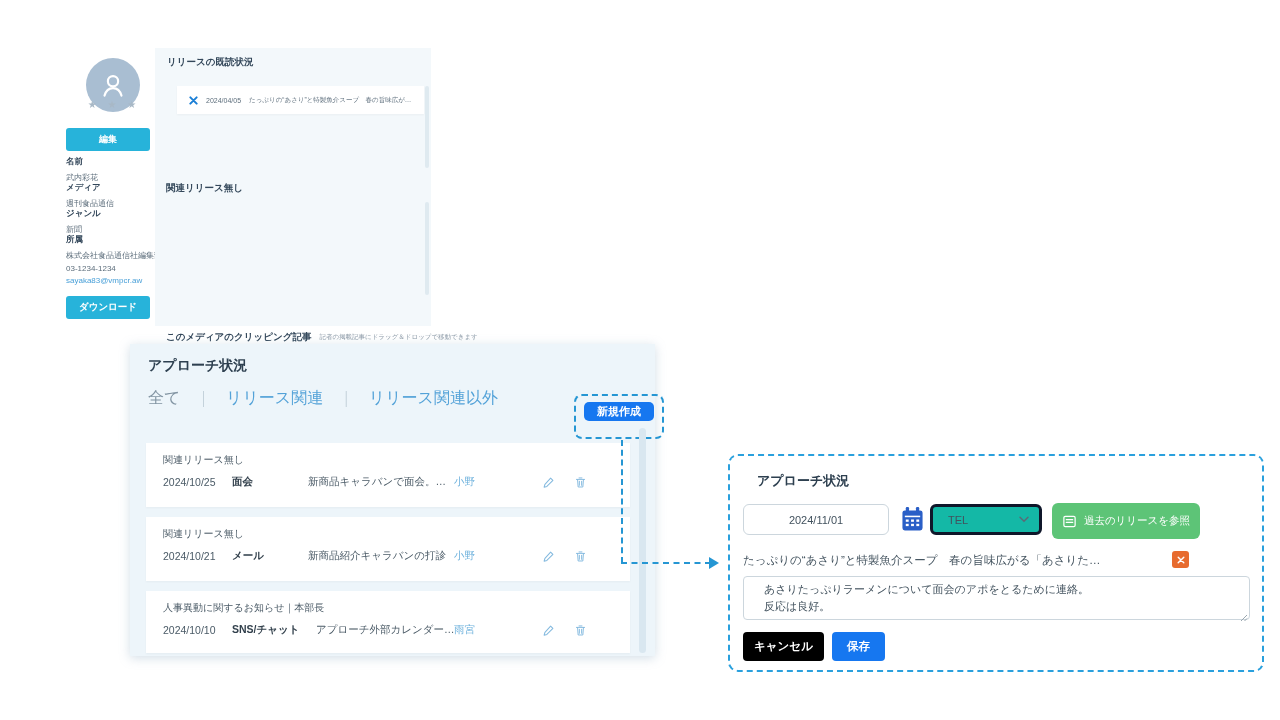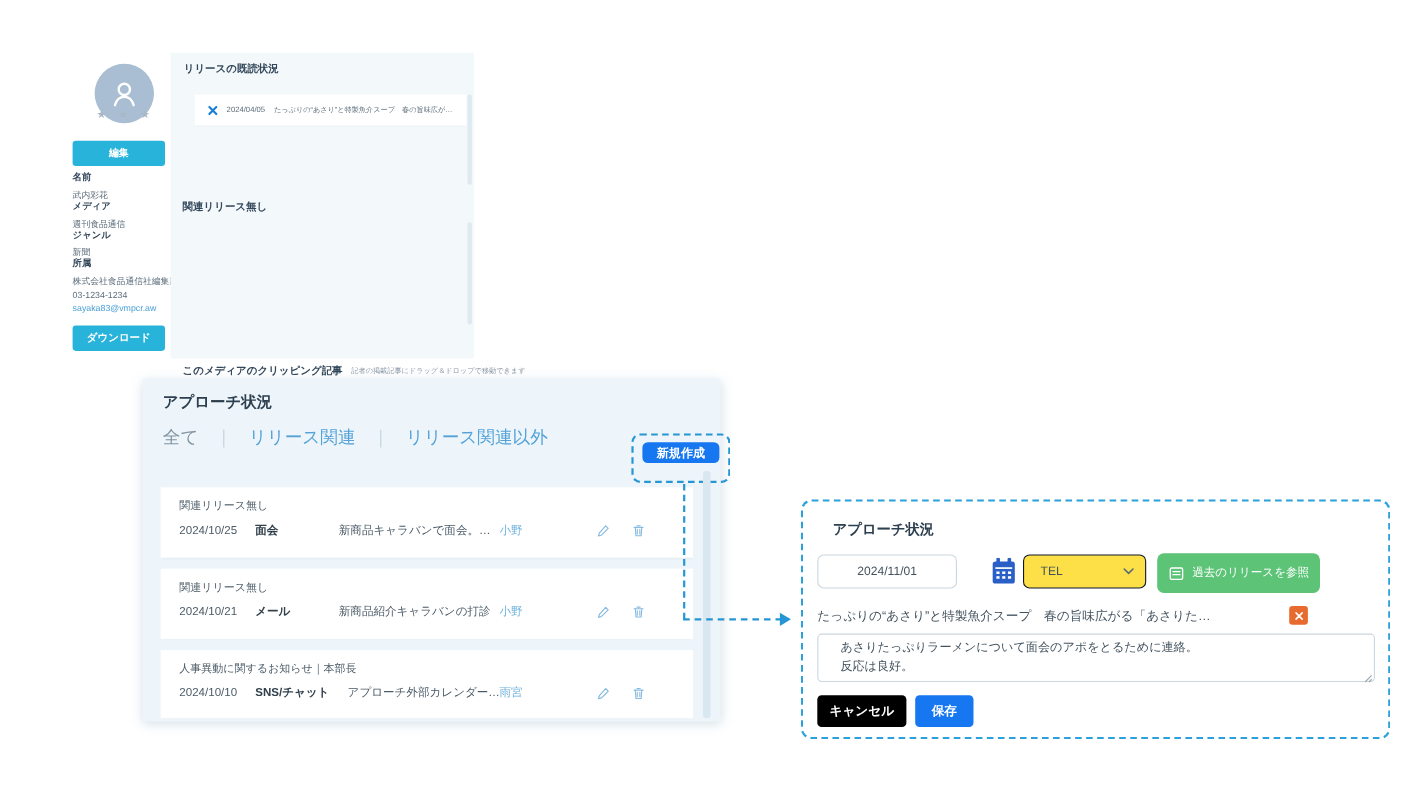--- a/index.html
+++ b/index.html
@@ -64,26 +64,26 @@
   
   .arrow-v { left:621px; top:440px; height:123px; width:0; border-left:2px dashed #2596d3; }
   .arrow-h { left:621px; top:562px; width:90px; height:0; border-top:2px dashed #2596d3; }
   .arrow-head { left:709px; top:557px; width:0; height:0;
     border-left:10px solid #2596d3; border-top:6px solid transparent; border-bottom:6px solid transparent; }
 
   
   .popup { left:728px; top:454px; width:536px; height:218px; background:#fff;
     border:2px dashed #2aa0dd; border-radius:10px; }
   .popup-title { left:757px; top:472px; font-size:13px; font-weight:bold; color:#2e4050; }
-  .date-input { left:743px; top:504px; width:127px; height:31px; border:1px solid #ccd6dd;
+  .date-input { left:743px; top:504px; width:146px; height:31px; border:1px solid #ccd6dd;
     border-radius:6px; text-align:center; font-size:11px; color:#42525e; font-family:inherit; }
   .cal-btn { left:897px; top:504px; width:30px; height:31px; background:none; border:none;
     cursor:pointer; display:flex; align-items:center; justify-content:center; }
-  .method-select { left:930px; top:504px; width:112px; height:31px; border:1px solid #0f172a;
-    border-radius:6px; background:#fde047; display:flex; align-items:center; padding:0 10px 0 15px;
+  .method-select { left:930px; top:504px; width:112px; height:31px; border:3px solid #0f172a;
+    border-radius:6px; background:#14b8a6; display:flex; align-items:center; padding:0 10px 0 15px;
     font-size:11px; color:#42525e; cursor:pointer; }
   .method-select .chev { margin-left:auto; display:inline-flex; }
   .green-btn { left:1052px; top:503px; width:148px; height:36px; background:#5dc477; color:#fff;
     border:none; border-radius:6px; font-size:10.5px; cursor:pointer; font-family:inherit;
     display:flex; align-items:center; justify-content:center; gap:7px; }
   .ref-row { left:743px; top:553px; width:420px; font-size:11.5px; color:#42525e; white-space:nowrap; }
   .remove-btn { left:1172px; top:551px; width:17px; height:17px; background:#e76b2e; border:none;
     border-radius:3px; cursor:pointer; display:flex; align-items:center; justify-content:center; }
   .memo-area { left:743px; top:576px; width:507px; height:44px; border:1px solid #ccd6dd;
     border-radius:4px; font-size:11px; line-height:1.5; color:#42525e; padding:4px 20px;

